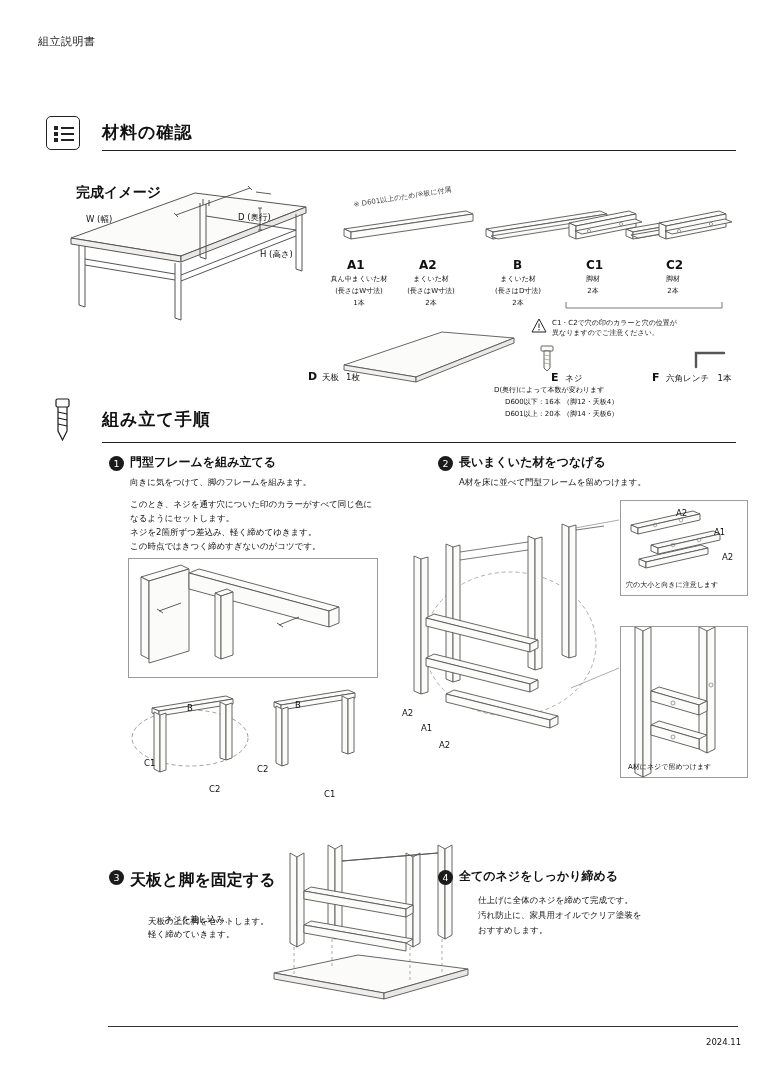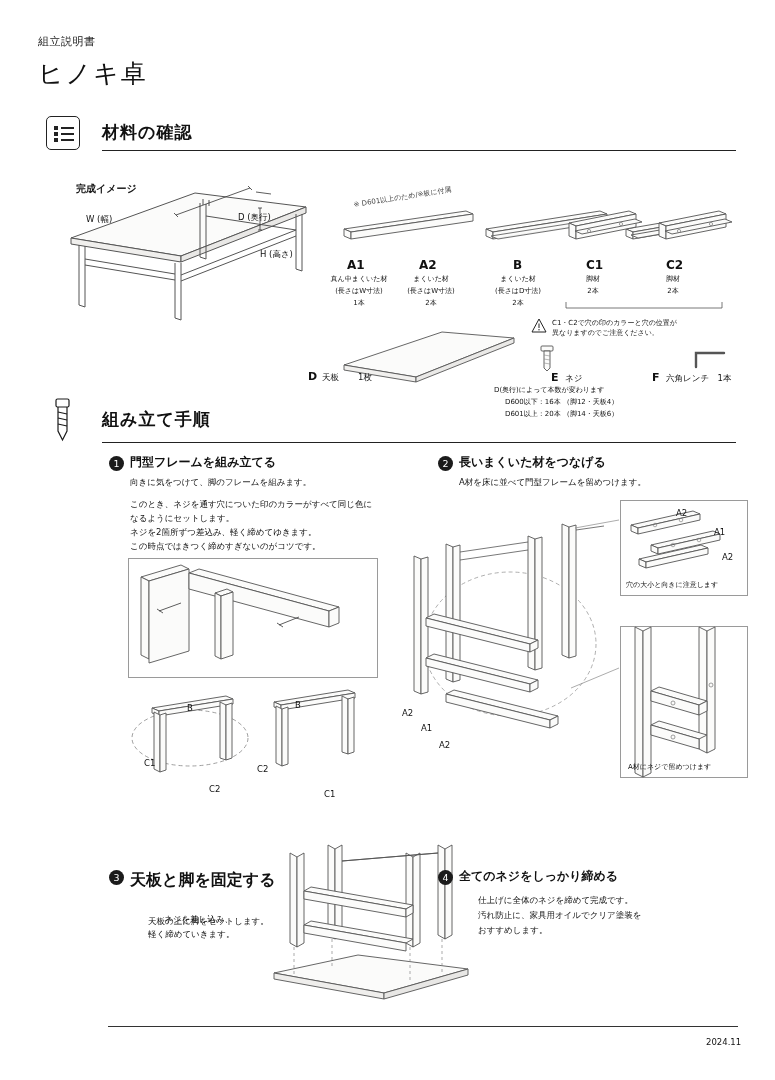--- a/index.html
+++ b/index.html
@@ -110,21 +110,21 @@
     position: absolute;
     color: #111;
     white-space: pre;
     line-height: 1.45;
   }
   .t.c { text-align: center; }
   .b { font-weight: bold; }
 
   .lbl-sm { font-size: 8.5px; }
   .lbl-xs { font-size: 7px; }
-  .lbl-md { font-size: 10px; }
+  .lbl-md { font-size: 14px; }
 
   
   .stepnum {
     position: absolute;
     width: 15px;
     height: 15px;
     border-radius: 50%;
     background: #1b1b1b;
     color: #fff;
     font-size: 9.5px;
@@ -143,21 +143,20 @@
   .fig { position: absolute; }
 </style>
 </head>
 <body>
 
 <div class="page">
   <div class="sheet">
 
     <div class="hdr">
       <div class="hdr-sub">組立説明書</div>
-      <div class="hdr-title">ヒノキ卓</div>
     </div>
 
     <div class="sec" style="top:108px;">
       <div class="sec-ico">
         <i style="left:7px;top:9px;width:4px;height:4px;"></i>
         <i style="left:7px;top:15px;width:4px;height:4px;"></i>
         <i style="left:7px;top:21px;width:4px;height:4px;"></i>
         <i style="left:14px;top:10px;width:13px;height:1.6px;"></i>
         <i style="left:14px;top:16px;width:13px;height:1.6px;"></i>
         <i style="left:14px;top:22px;width:13px;height:1.6px;"></i>
@@ -294,21 +293,21 @@
 
     <div class="fig" style="left:330px;top:322px;width:180px;height:58px;">
       <svg width="180" height="58" viewBox="0 0 180 58">
         <polygon points="6,35 104,2 176,8 78,47" fill="#fbfbfa" stroke="#555" stroke-width="0.9"></polygon>
         <polygon points="6,35 78,47 78,52 6,40" fill="#f1f0ee" stroke="#555" stroke-width="0.9"></polygon>
         <polygon points="78,47 176,8 176,13 78,52" fill="#eae9e7" stroke="#555" stroke-width="0.9"></polygon>
       </svg>
     </div>
     <div class="t b" style="left:300px;top:361px;font-size:11px;">D</div>
     <div class="t lbl-sm" style="left:314px;top:363px;">天板</div>
-    <div class="t lbl-sm" style="left:350px;top:363px;">1枚</div>
+    <div class="t lbl-sm" style="left:338px;top:363px;">1枚</div>
 
     <div class="fig" style="left:527px;top:336px;width:26px;height:28px;">
       <svg width="26" height="28" viewBox="0 0 26 28">
         <g fill="#fbfbfa" stroke="#555" stroke-width="0.9">
           <rect x="6" y="2" width="12" height="5" rx="1"></rect>
           <path d="M9,7 L9,24 L12,27 L15,24 L15,7 Z"></path>
         </g>
         <g stroke="#888" stroke-width="0.6">
           <path d="M9,11 L15,12"></path>
             <path d="M9,15 L15,16"></path>

